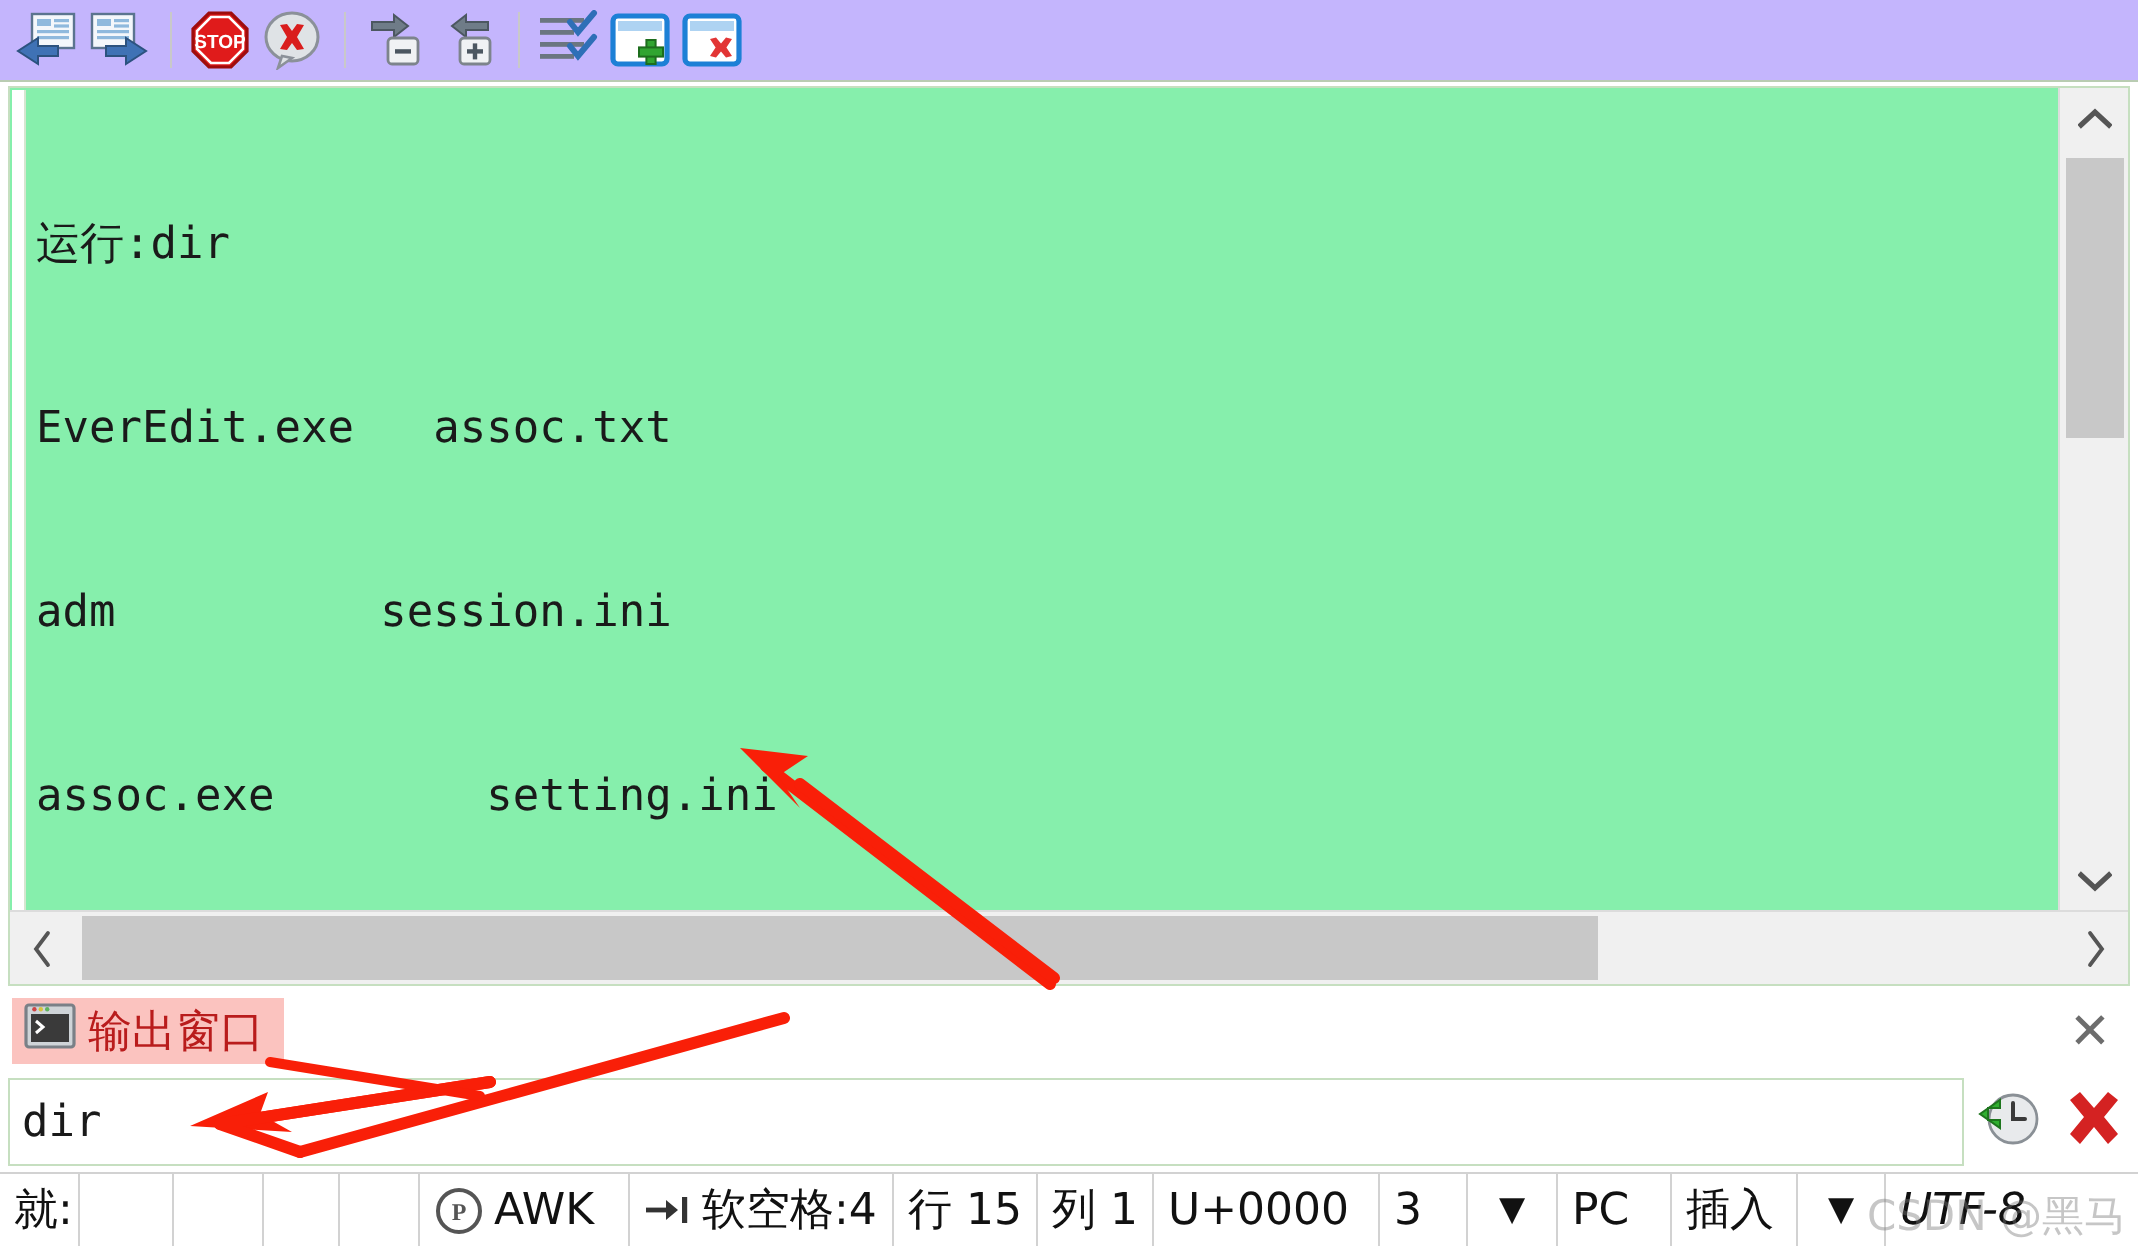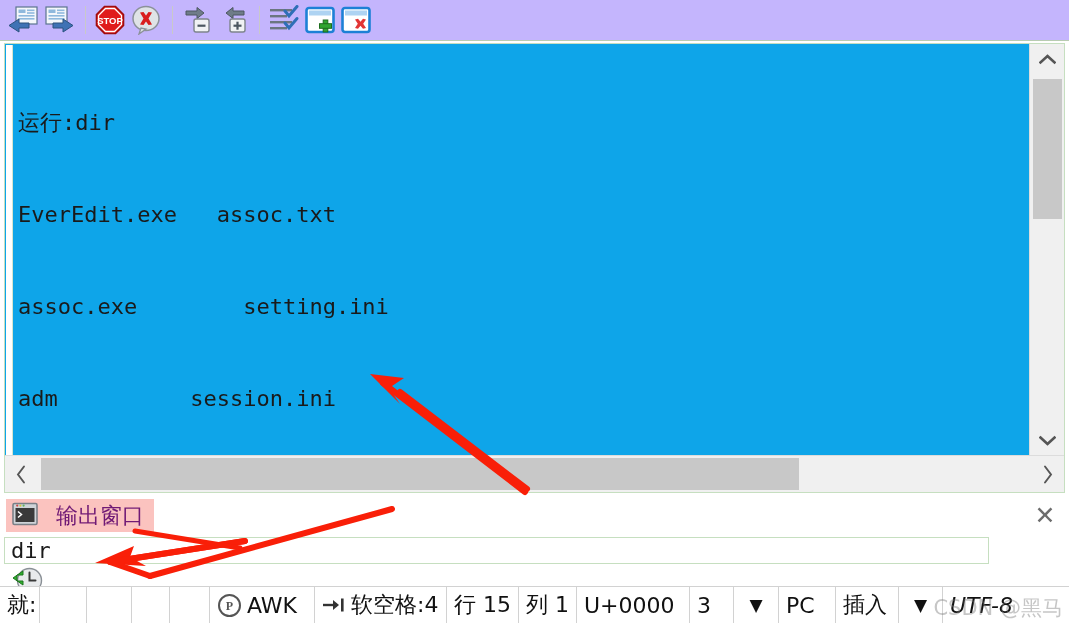--- a/index.html
+++ b/index.html
@@ -42,21 +42,21 @@
     background: #c9c9c9;
     margin: 0 7px;
     flex: 0 0 auto;
   }
 
   
   .console-pane {
     position: absolute;
     left: 4px; top: 43px;
     width: 1061px; height: 450px;
-    background: #0ea5e9;
+    background: #86efac;
     border: 1px solid #c6dfc0;
     box-sizing: border-box;
   }
   .console-text {
     position: absolute;
     left: 12px; top: 2px;
     width: 1000px;
     font-family: "DejaVu Sans Mono", "Liberation Mono", monospace;
     font-size: 22px;
     line-height: 30.6px;
@@ -143,42 +143,41 @@
     height: 33px;
     background: #fbc3bf;
     display: flex;
     align-items: center;
     padding: 0 10px 0 6px;
     box-sizing: border-box;
   }
   .out-tab-label {
     font-family: Liberation Sans, sans-serif;
     font-size: 22px;
-    color: #701a75;
-    margin-left: 18px;
+    color: #b91c1c;
+    margin-left: 6px;
   }
   .panel-close {
     position: absolute;
     right: 6px; top: 4px;
     width: 28px; height: 28px;
     display: flex; align-items: center; justify-content: center;
     color: #6d6d6d;
     font-size: 25px;
     font-family: "DejaVu Sans", sans-serif;
     line-height: 1;
   }
 
   
   .cmd-row {
     position: absolute;
     left: 4px; top: 537px;
     width: 1061px; height: 48px;
     display: flex;
-    align-items: flex-start;
-    flex-direction: column;
+    align-items: center;
   }
   .cmd-input {
     width: 985px; height: 44px;
     border: 1px solid #c6dfc0;
     background: #ffffff;
     box-sizing: border-box;
     font-family: "DejaVu Sans Mono", "Liberation Mono", monospace;
     font-size: 22px;
     color: #1a1a1a;
     padding: 0 6px;
@@ -356,22 +355,22 @@
   </div>
 
   <div class="console-pane">
 
     <div class="left-gutter"></div>
 
     <div class="console-clip">
       <div class="console-text">
         <div class="line">运行:dir</div>
         <div class="line">EverEdit.exe   assoc.txt</div>
+        <div class="line">adm          session.ini</div>
         <div class="line">assoc.exe        setting.ini</div>
-        <div class="line">adm          session.ini</div>
         
         
         
         
         
         
         
         
         
         

